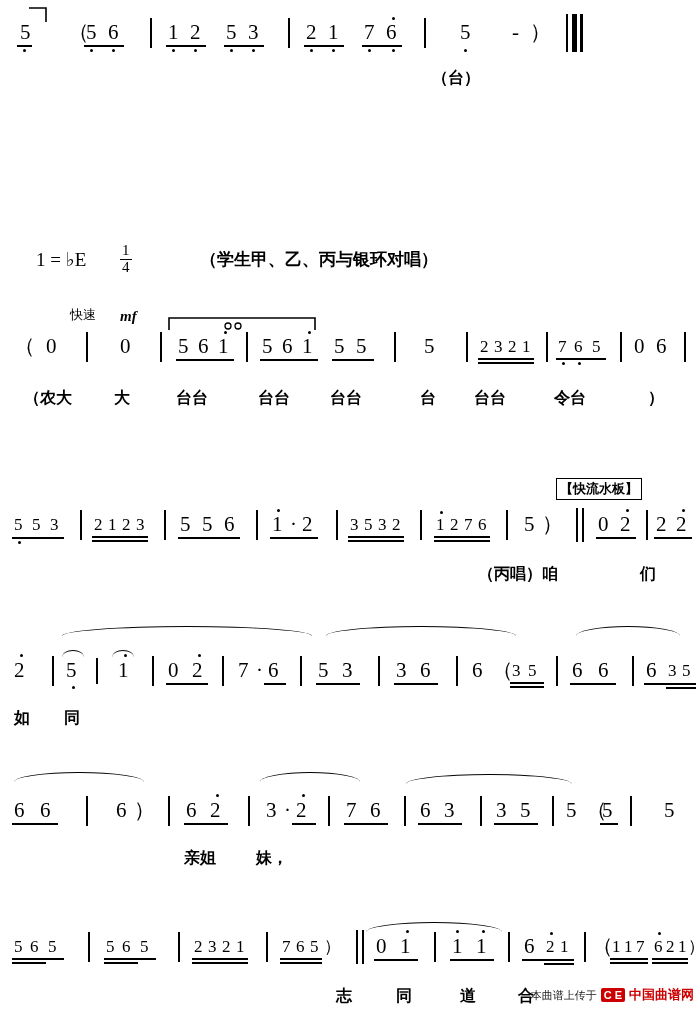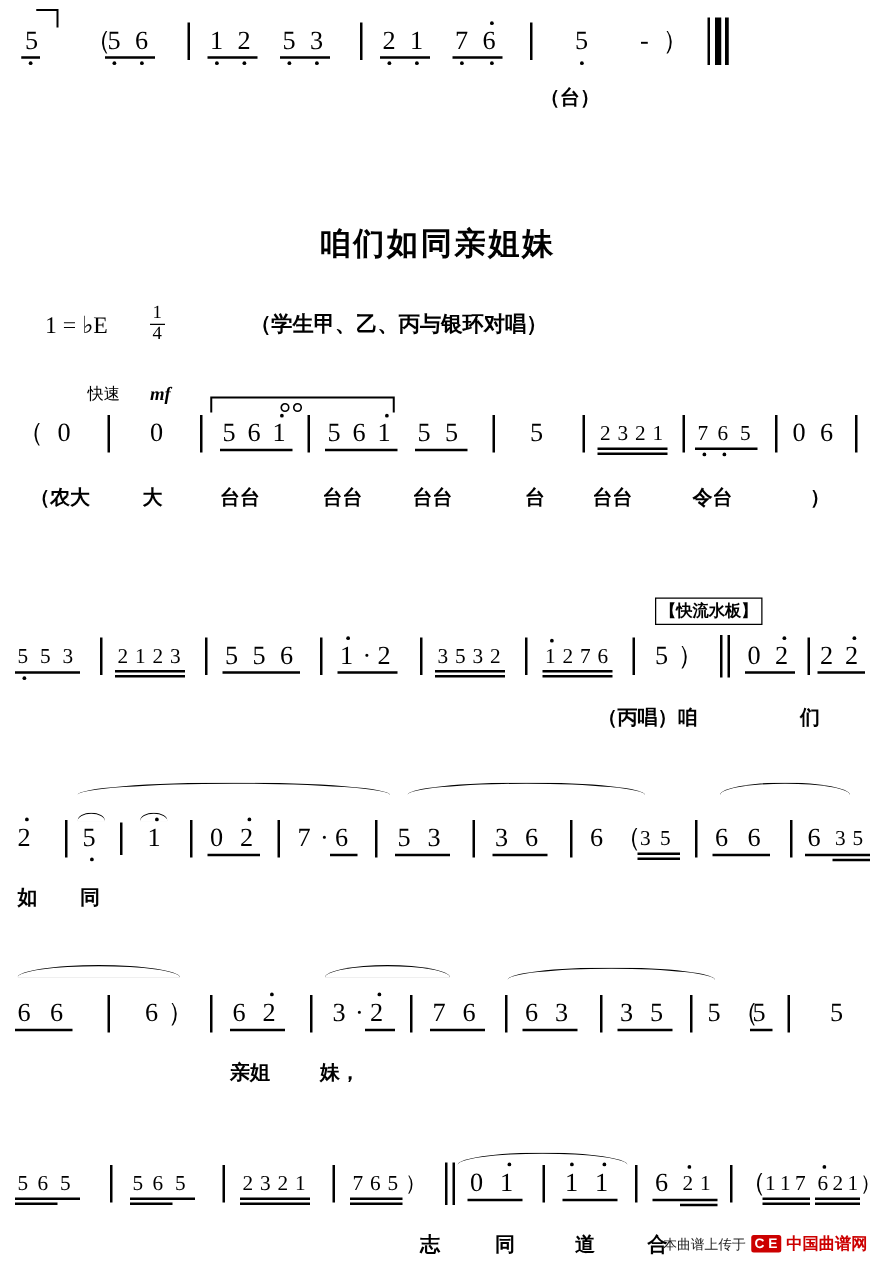--- a/index.html
+++ b/index.html
@@ -226,21 +226,20 @@
     <div class="note" style="left:512px;top:22px;">-</div>
     <div class="note" style="left:530px;top:22px;">）</div>
 
     <div class="thickbar" style="left:566px;top:14px;width:2px;height:38px;"></div>
     <div class="thickbar" style="left:572px;top:14px;width:5px;height:38px;"></div>
     <div class="thickbar" style="left:580px;top:14px;width:3px;height:38px;"></div>
 
     <div class="lyric" style="left:432px;top:68px;">（台）</div>
   </div>
 
-  <div class="title" style="top:178px;">咱们如同亲姐妹</div>
 
   <div class="keyline" style="left:36px;top:248px;">
     <span>1 = ♭E</span>
   </div>
   <div class="frac" style="left:120px;top:243px;">
     <span class="num">1</span>
     <span class="den">4</span>
   </div>
   <div class="perf" style="left:200px;top:248px;">（学生甲、乙、丙与银环对唱）</div>
 
@@ -314,21 +313,21 @@
     <div class="lyric" style="left:258px;top:88px;">台台</div>
     <div class="lyric" style="left:330px;top:88px;">台台</div>
     <div class="lyric" style="left:420px;top:88px;">台</div>
     <div class="lyric" style="left:474px;top:88px;">台台</div>
     <div class="lyric" style="left:554px;top:88px;">令台</div>
     <div class="lyric" style="left:648px;top:88px;">）</div>
   </div>
 
   <div class="sys" style="top:480px;height:110px;">
 
-    <div class="boxtag" style="left:524px;top:-2px;">【快流水板】</div>
+    <div class="boxtag" style="left:556px;top:-2px;">【快流水板】</div>
 
     <div class="note small" style="left:14px;top:36px;">5</div>
     <div class="note small" style="left:32px;top:36px;">5</div>
     <div class="note small" style="left:50px;top:36px;">3</div>
     <div class="hline" style="left:12px;top:57px;width:52px;"></div>
     <div class="dotl" style="left:18px;top:61px;"></div>
 
     <div class="bar" style="left:80px;top:30px;height:30px;"></div>
 
     <div class="note small" style="left:94px;top:36px;">2</div>

